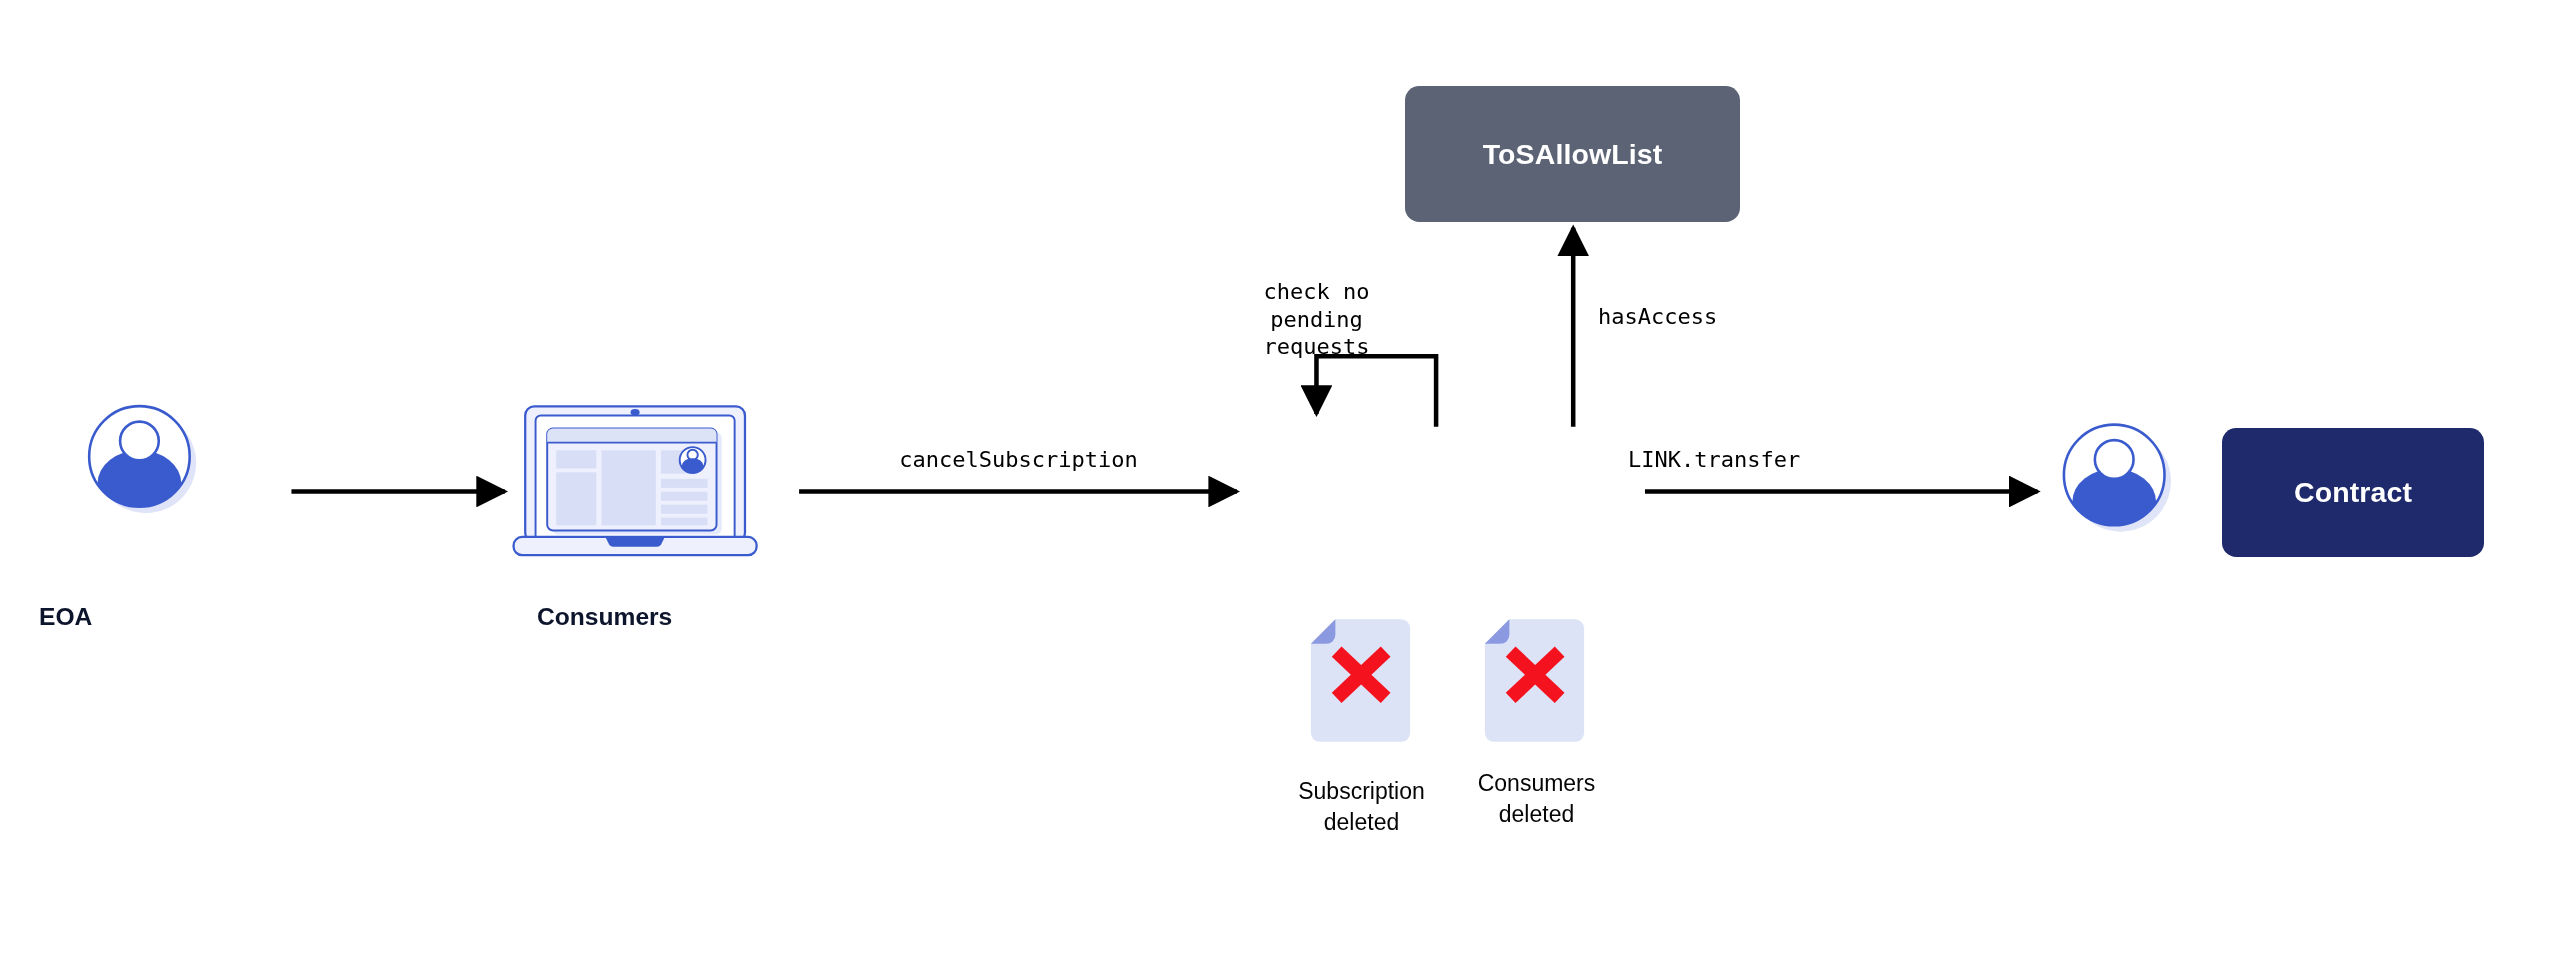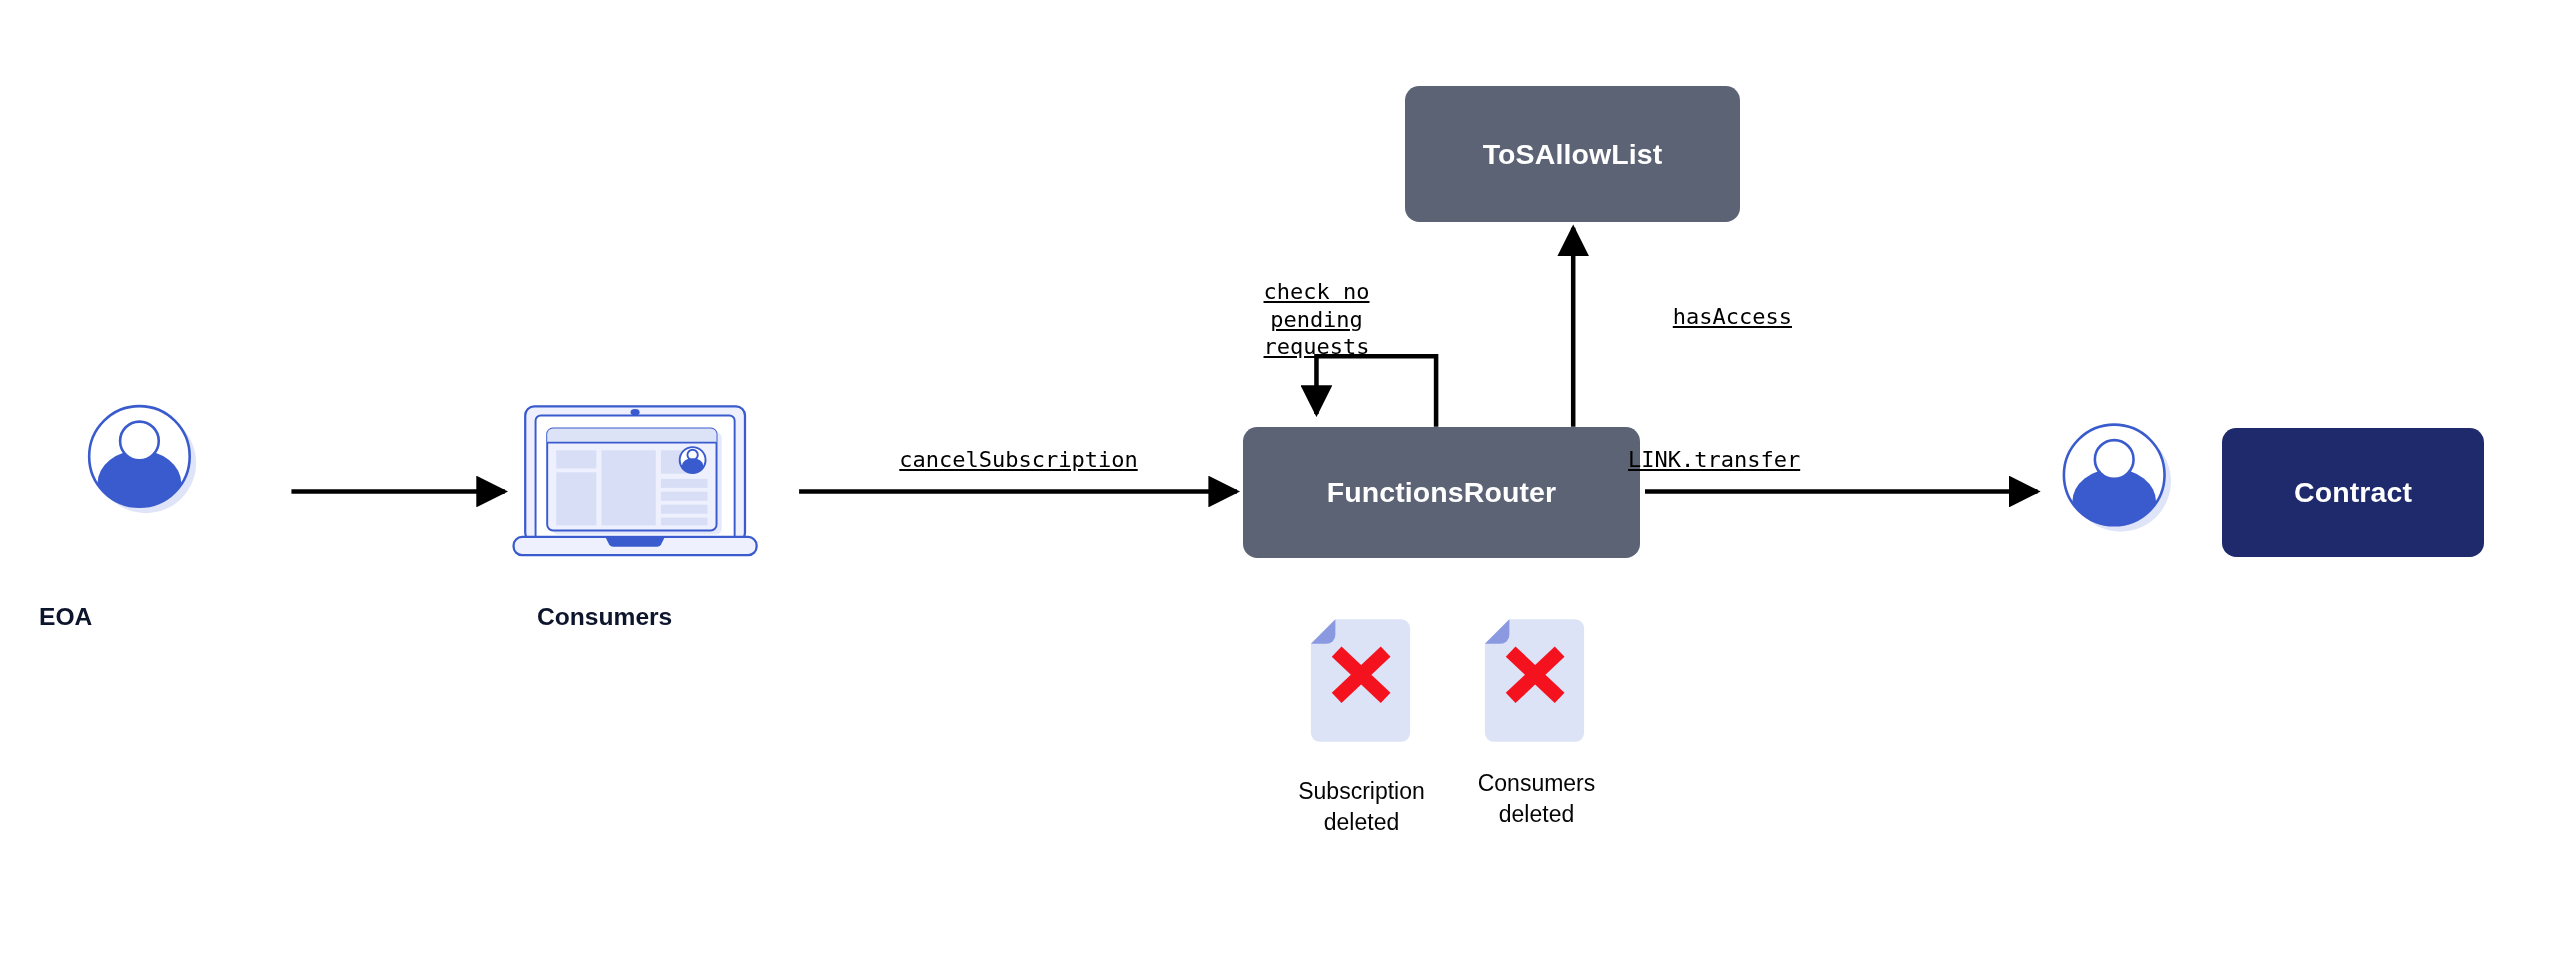--- a/index.html
+++ b/index.html
@@ -70,21 +70,20 @@
   }
   
   .edge-label {
     position: absolute;
     font-family: "DejaVu Sans Mono", "Liberation Mono", monospace;
     font-size: 22px;
     color: #000000;
     line-height: 1.25;
     white-space: pre-line;
     text-align: center;
-    text-decoration: underline;
   }
   
   .svglayer {
     position: absolute;
     left: 0; top: 0;
     width: 2576px;
     height: 972px;
     pointer-events: none;
   }
   .iconwrap { position: absolute; }
@@ -160,23 +159,20 @@
       <circle cx="281" cy="91" r="20" fill="#ffffff" stroke="#3a5bcd" stroke-width="3"></circle>
       <circle cx="281" cy="83" r="8" fill="#ffffff" stroke="#3a5bcd" stroke-width="3"></circle>
       <path d="M 281 111 A 20 20 0 0 1 264 101 A 17 13 0 0 1 298 101 A 20 20 0 0 1 281 111 Z" fill="#3a5bcd"></path>
 
       <rect x="4" y="210" width="376" height="28" rx="13" fill="#eef1fd" stroke="#3a5bcd" stroke-width="3.5"></rect>
       <path d="M 146 210 L 238 210 L 232 222 A 8 8 0 0 1 226 225 L 158 225 A 8 8 0 0 1 152 222 Z" fill="#3a5bcd"></path>
     </svg>
   </div>
   <div class="caption" style="left:537px; top:602px; width:213px;">Consumers</div>
 
-  <div class="node boxnode box-router">
-    <span>FunctionsRouter</span>
-  </div>
 
   <div class="node boxnode box-tos">
     <span>ToSAllowList</span>
   </div>
 
   <div class="node boxnode box-contract">
     <span>Contract</span>
   </div>
 
   <div class="iconwrap" style="left:2051px; top:413px; width:129px; height:129px;">
@@ -214,18 +210,18 @@
     </svg>
   </div>
   <div class="caption-light" style="left:1430px; top:768px; width:213px;">Consumers
 deleted</div>
 
   <div class="edge-label" style="left:847px; top:446px; width:343px;">cancelSubscription</div>
 
   <div class="edge-label" style="left:1213px; top:278px; width:207px; text-align:center;">check no
 pending requests</div>
 
-  <div class="edge-label" style="left:1598px; top:303px; width:194px; text-align:right;">hasAccess</div>
+  <div class="edge-label" style="left:1598px; top:303px; width:194px; text-align:left;">hasAccess</div>
 
   <div class="edge-label" style="left:1628px; top:446px; width:311px; text-align:left;">LINK.transfer</div>
 
 </div>
 
 
 </body></html>

